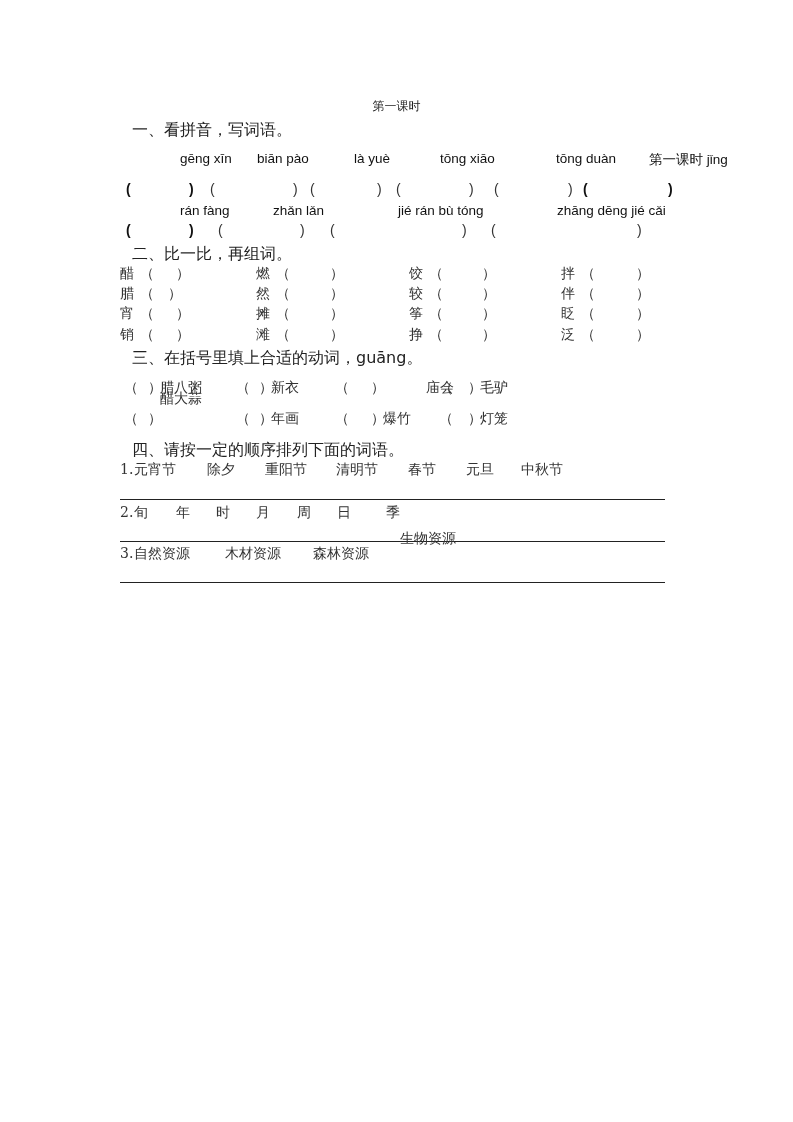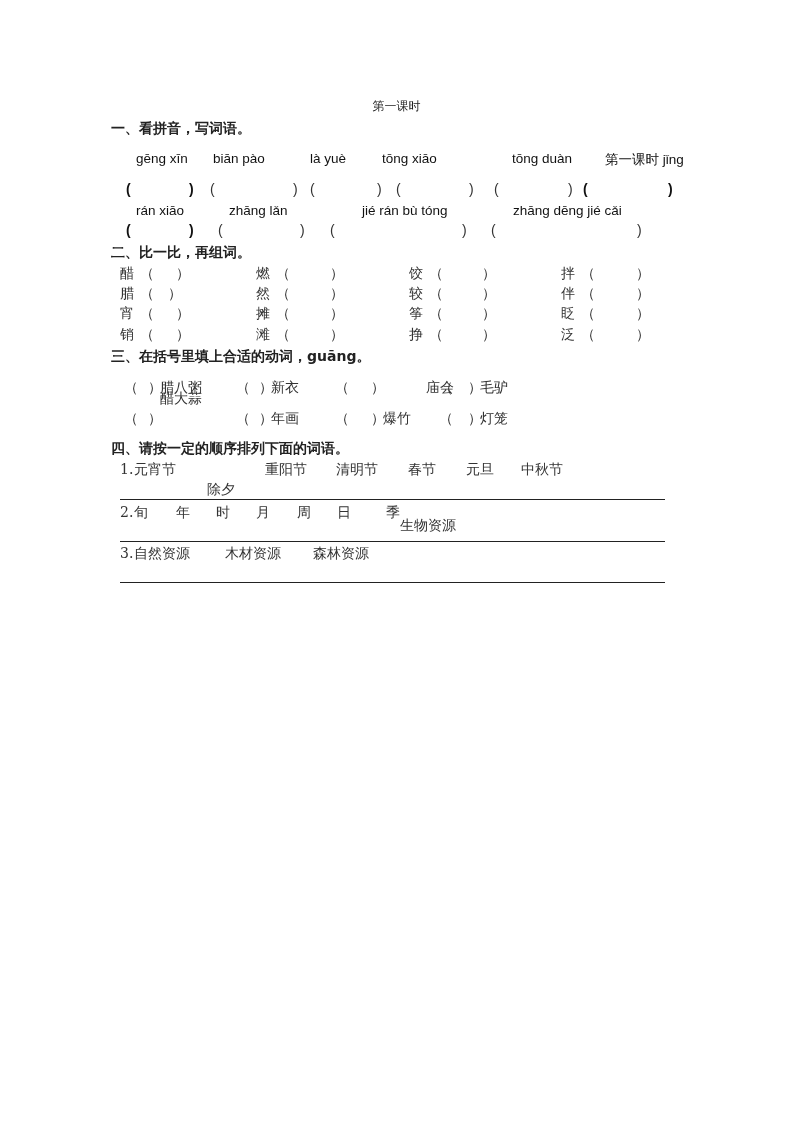--- a/index.html
+++ b/index.html
@@ -1,56 +1,56 @@
 <!DOCTYPE html>
 <html><head>
   <meta charset="utf-8">
   <style>
     html, body { margin: 0; padding: 0; background: #ffffff; }
     body { width: 793px; height: 1122px; position: relative; overflow: hidden;
       font-family: "DejaVu Serif", "Liberation Serif", serif; color: #222; }
     .abs { position: absolute; white-space: nowrap; }
     .title { top: 98px; left: 0; width: 793px; text-align: center; font-size: 12px; }
-    .heading { font-family: "DejaVu Sans", "Liberation Sans", sans-serif; font-weight: bold; font-size: 14px; left: 111px; }
-    .pinyin { font-family: "Liberation Sans", "DejaVu Sans", sans-serif; font-size: 13.5px; color: #111; }
+    .heading { font-family: "DejaVu Sans", "Liberation Sans", sans-serif; font-weight: normal; font-size: 16px; left: 132px; }
+    .pinyin { font-family: "Liberation Sans", "DejaVu Sans", sans-serif; font-size: 13.5px; color: #111; margin-left: 44px; }
     .paren { font-family: "Liberation Sans", sans-serif; font-size: 14px; color: #333; }
     .paren.bold { font-weight: bold; color: #111; }
     .cjk { font-size: 14px; color: #333; }
     .rule { position: absolute; left: 120px; width: 545px; height: 1px; background: #222; }
   </style>
 </head>
 <body>
 
 <div class="abs title">第一课时</div>
 
 <div class="abs heading" style="top:120px;">一、看拼音，写词语。</div>
 
 <div class="abs pinyin" style="top:151px;left:136px;">gēng xīn</div>
 <div class="abs pinyin" style="top:151px;left:213px;">biān pào</div>
 <div class="abs pinyin" style="top:151px;left:310px;">là yuè</div>
-<div class="abs pinyin" style="top:151px;left:382px;">tōng xiāo</div>
+<div class="abs pinyin" style="top:151px;left:396px;">tōng xiāo</div>
 <div class="abs pinyin" style="top:151px;left:512px;">tōng duàn</div>
 <div class="abs pinyin" style="top:151px;left:605px;">第一课时 jǐng</div>
 
 <div class="abs paren bold" style="top:181px;left:126px;">(</div>
 <div class="abs paren bold" style="top:181px;left:189px;">)</div>
 <div class="abs paren" style="top:181px;left:210px;">(</div>
 <div class="abs paren" style="top:181px;left:293px;">)</div>
 <div class="abs paren" style="top:181px;left:310px;">(</div>
 <div class="abs paren" style="top:181px;left:377px;">)</div>
 <div class="abs paren" style="top:181px;left:396px;">(</div>
 <div class="abs paren" style="top:181px;left:469px;">)</div>
 <div class="abs paren" style="top:181px;left:494px;">(</div>
 <div class="abs paren" style="top:181px;left:568px;">)</div>
 <div class="abs paren bold" style="top:181px;left:583px;">(</div>
 <div class="abs paren bold" style="top:181px;left:668px;">)</div>
 
-<div class="abs pinyin" style="top:203px;left:136px;">rán xiāo</div>
-<div class="abs pinyin" style="top:203px;left:229px;">zhāng lǎn</div>
-<div class="abs pinyin" style="top:203px;left:362px;">jié rán bù tóng</div>
+<div class="abs pinyin" style="top:203px;left:136px;">rán fàng</div>
+<div class="abs pinyin" style="top:203px;left:229px;">zhǎn lǎn</div>
+<div class="abs pinyin" style="top:203px;left:354px;">jié rán bù tóng</div>
 <div class="abs pinyin" style="top:203px;left:513px;">zhāng dēng jié cǎi</div>
 
 <div class="abs paren bold" style="top:222px;left:126px;">(</div>
 <div class="abs paren bold" style="top:222px;left:189px;">)</div>
 <div class="abs paren" style="top:222px;left:218px;">(</div>
 <div class="abs paren" style="top:222px;left:300px;">)</div>
 <div class="abs paren" style="top:222px;left:330px;">(</div>
 <div class="abs paren" style="top:222px;left:462px;">)</div>
 <div class="abs paren" style="top:222px;left:491px;">(</div>
 <div class="abs paren" style="top:222px;left:637px;">)</div>
@@ -134,21 +134,21 @@
 <div class="abs cjk" style="top:410px;left:371px;">）</div>
 <div class="abs cjk" style="top:410px;left:383px;">爆竹</div>
 <div class="abs cjk" style="top:410px;left:439px;">（</div>
 <div class="abs cjk" style="top:410px;left:468px;">）</div>
 <div class="abs cjk" style="top:410px;left:480px;">灯笼</div>
 
 <div class="abs heading" style="top:440px;">四、请按一定的顺序排列下面的词语。</div>
 
 <div class="abs cjk" style="top:461px;left:120px;">1.</div>
 <div class="abs cjk" style="top:461px;left:134px;">元宵节</div>
-<div class="abs cjk" style="top:461px;left:207px;margin-top:20px;">除夕</div>
+<div class="abs cjk" style="top:461px;left:207px;">除夕</div>
 <div class="abs cjk" style="top:461px;left:265px;">重阳节</div>
 <div class="abs cjk" style="top:461px;left:336px;">清明节</div>
 <div class="abs cjk" style="top:461px;left:408px;">春节</div>
 <div class="abs cjk" style="top:461px;left:466px;">元旦</div>
 <div class="abs cjk" style="top:461px;left:521px;">中秋节</div>
 <div class="rule" style="top:499px;"></div>
 
 <div class="abs cjk" style="top:504px;left:120px;">2.</div>
 <div class="abs cjk" style="top:504px;left:134px;">旬</div>
 <div class="abs cjk" style="top:504px;left:176px;">年</div>
@@ -156,14 +156,14 @@
 <div class="abs cjk" style="top:504px;left:256px;">月</div>
 <div class="abs cjk" style="top:504px;left:297px;">周</div>
 <div class="abs cjk" style="top:504px;left:337px;">日</div>
 <div class="abs cjk" style="top:504px;left:386px;">季</div>
 <div class="rule" style="top:541px;"></div>
 
 <div class="abs cjk" style="top:545px;left:120px;">3.</div>
 <div class="abs cjk" style="top:545px;left:134px;">自然资源</div>
 <div class="abs cjk" style="top:545px;left:225px;">木材资源</div>
 <div class="abs cjk" style="top:545px;left:313px;">森林资源</div>
-<div class="abs cjk" style="top:517px;left:400px;">生物资源</div>
+<div class="abs cjk" style="top:530px;left:400px;">生物资源</div>
 <div class="rule" style="top:582px;"></div>
 
 </body></html>

